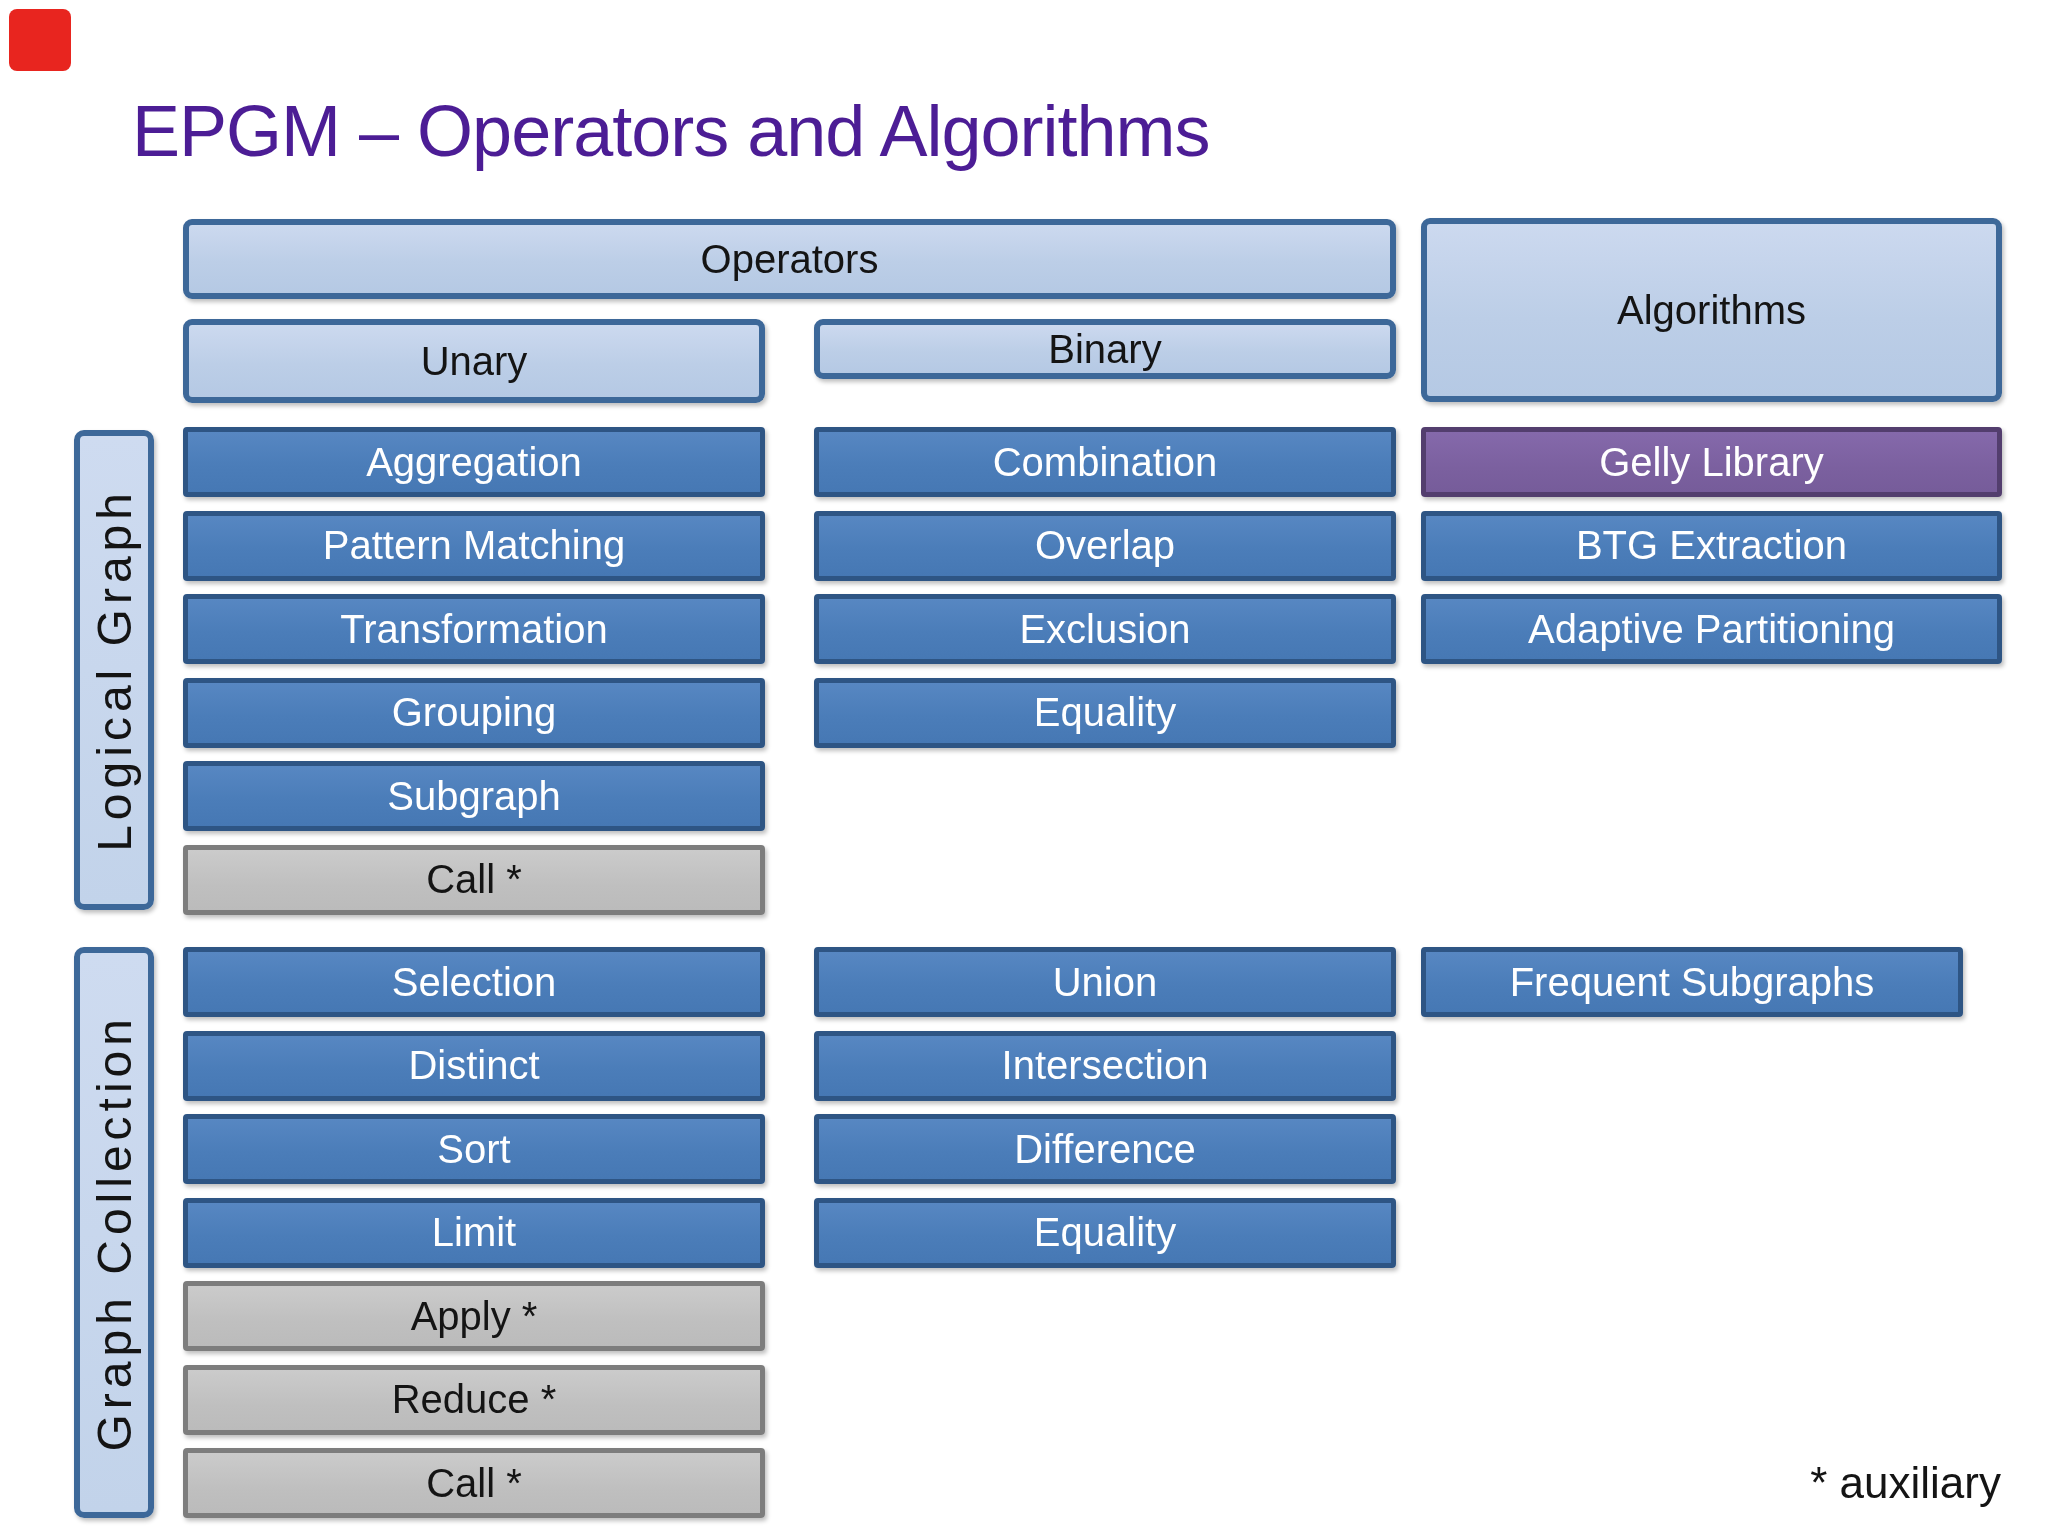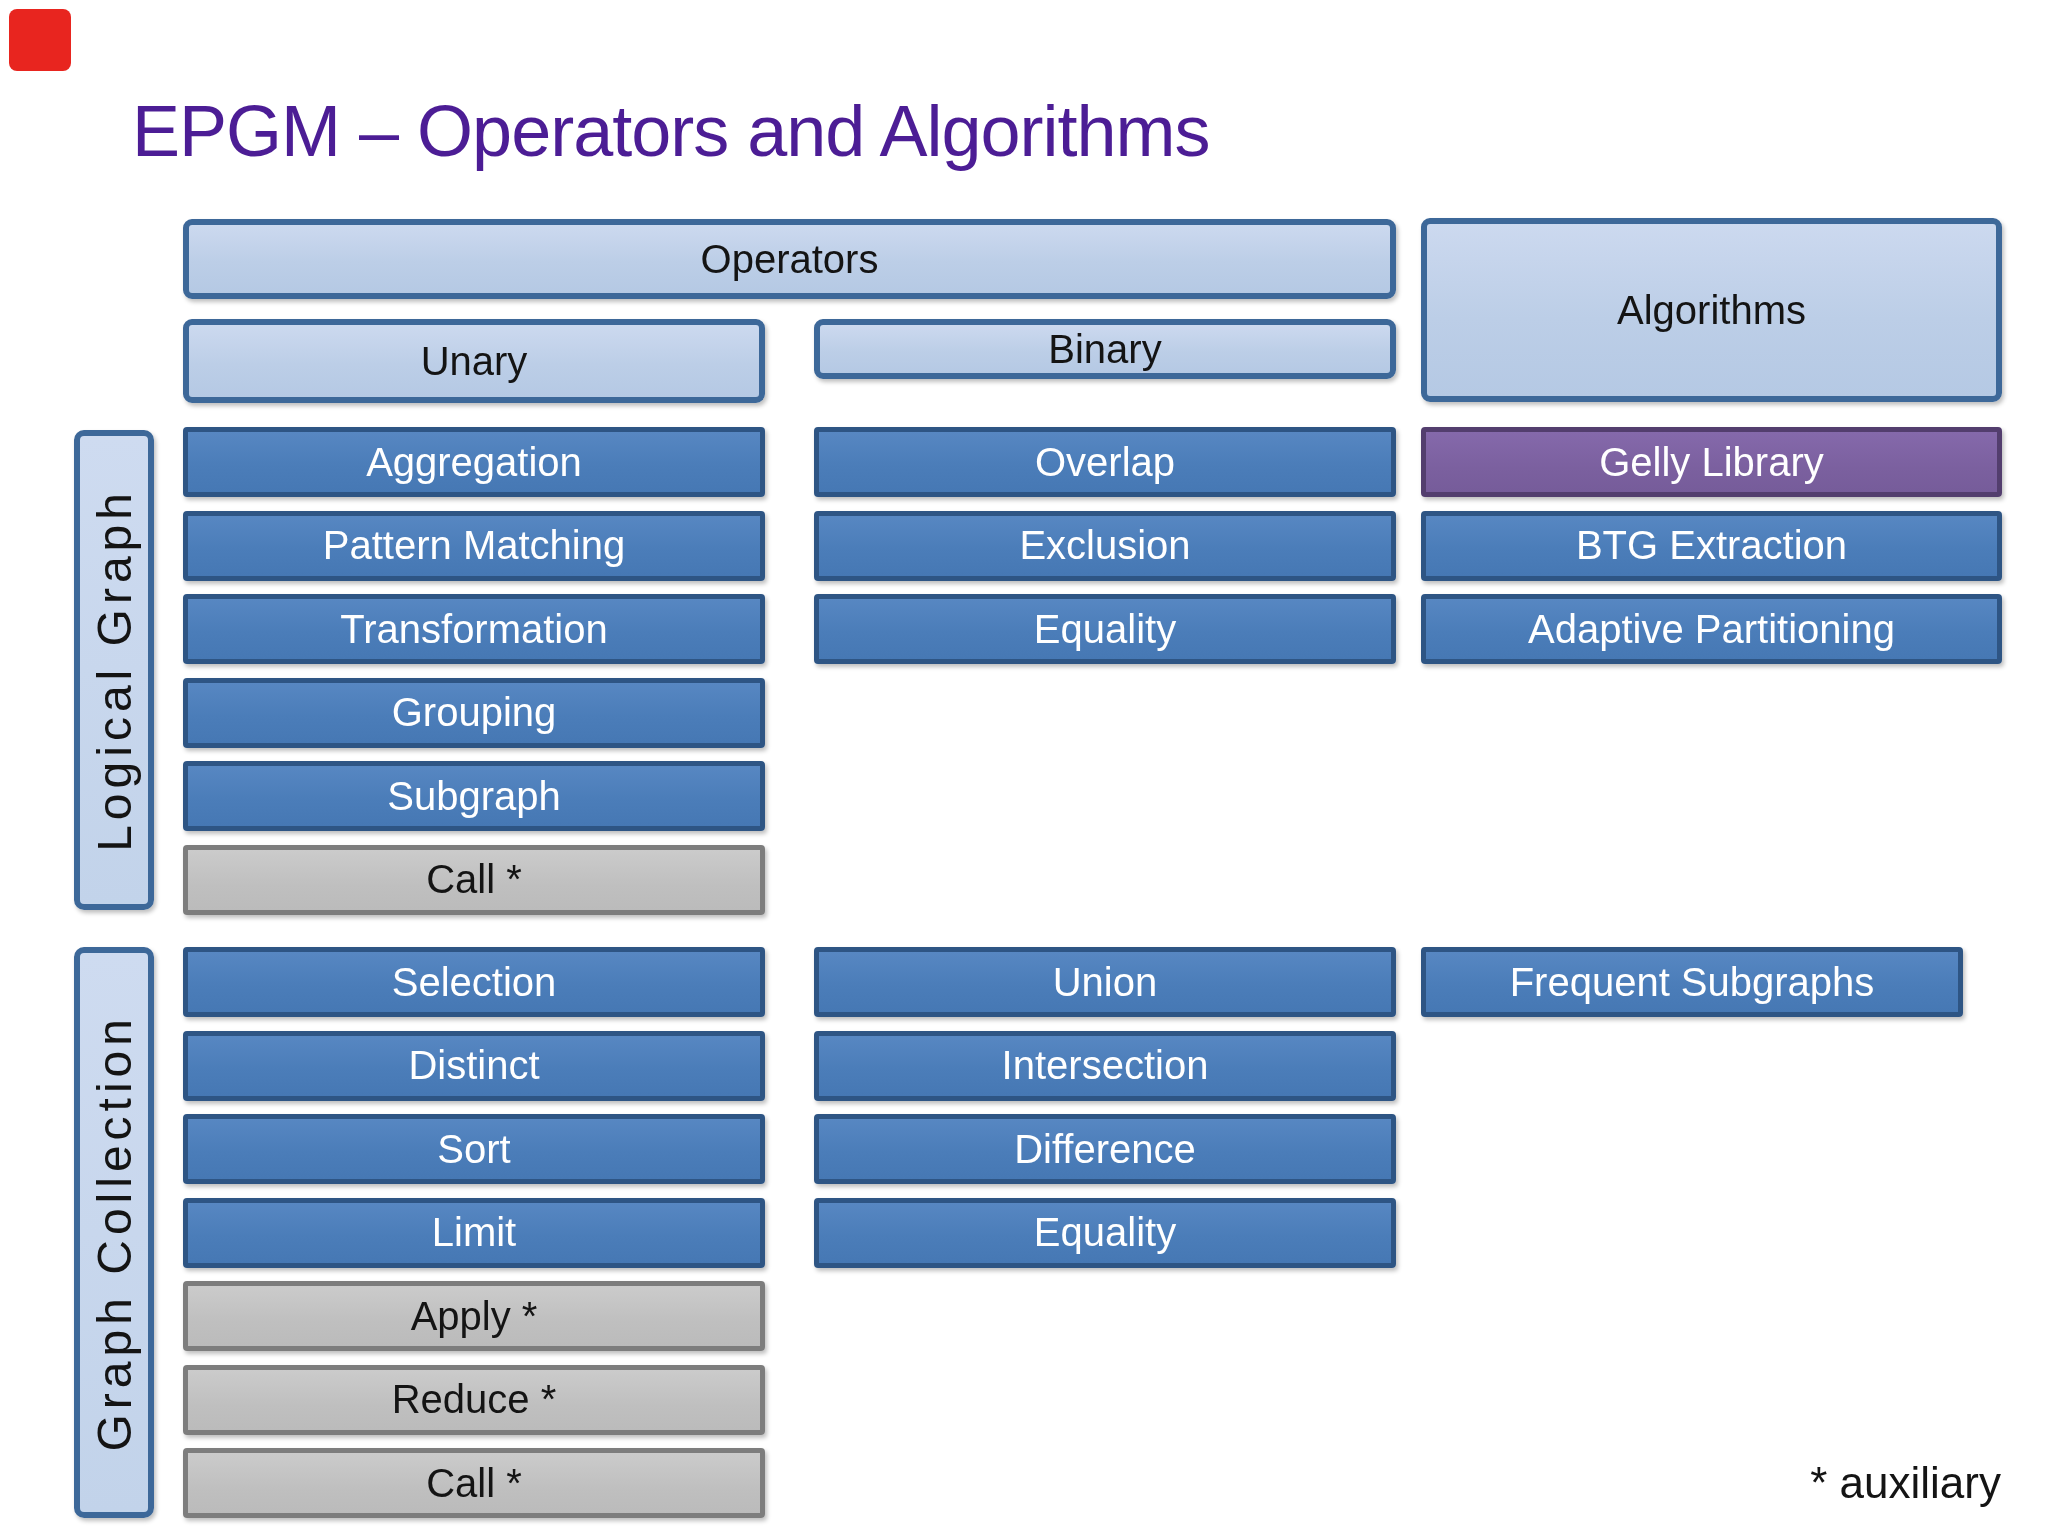--- a/index.html
+++ b/index.html
@@ -55,20 +55,21 @@
 <div class="col" style="left:183px;top:427px;width:582px">
   <div class="item" data-style="blue">Aggregation</div>
   <div class="item" data-style="blue">Pattern Matching</div>
   <div class="item" data-style="blue">Transformation</div>
   <div class="item" data-style="blue">Grouping</div>
   <div class="item" data-style="blue">Subgraph</div>
   <div class="item" data-style="gray">Call *</div>
 </div>
 
 <div class="col" style="left:814px;top:427px;width:582px">
+  <div class="item" data-style="blue">Combination</div>
   <div class="item" data-style="blue">Overlap</div>
   <div class="item" data-style="blue">Exclusion</div>
   <div class="item" data-style="blue">Equality</div>
 </div>
 
 <div class="col" style="left:1421px;top:427px;width:581px">
   <div class="item" data-style="purple">Gelly Library</div>
   <div class="item" data-style="blue">BTG Extraction</div>
   <div class="item" data-style="blue">Adaptive Partitioning</div>
 </div>

